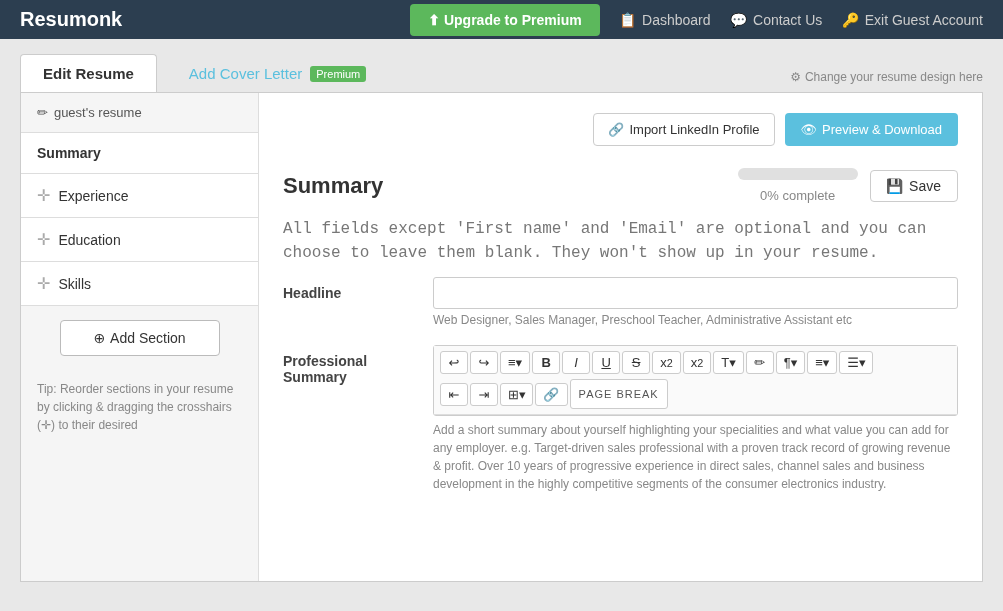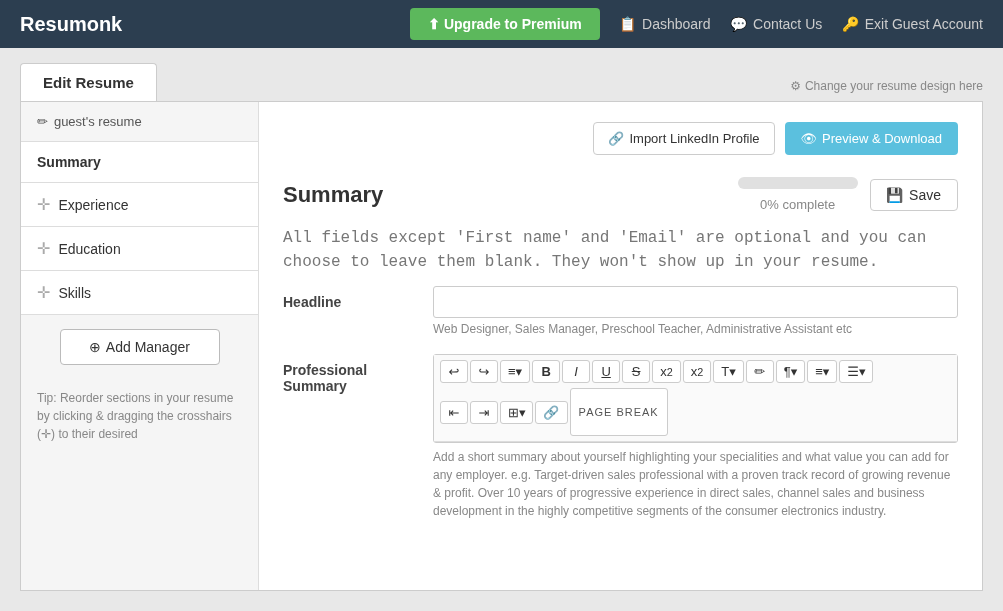--- a/index.html
+++ b/index.html
@@ -5,21 +5,21 @@
     * { box-sizing: border-box; margin: 0; padding: 0; }
     body { font-family: Arial, sans-serif; font-size: 14px; background: #e8e8e8; }
 
     
     .top-nav {
       background: #2c3e50;
       color: white;
       display: flex;
       align-items: center;
       padding: 0 20px;
-      height: 48px;
+      height: 39px;
     }
     .top-nav-brand {
       font-size: 20px;
       font-weight: bold;
       color: white;
       margin-right: auto;
     }
     .top-nav-links {
       display: flex;
       align-items: center;
@@ -300,21 +300,21 @@
       display: inline-flex;
       align-items: center;
       justify-content: center;
     }
     .rte-btn.bold-btn { font-weight: bold; }
     .rte-btn.italic-btn { font-style: italic; }
     .page-break-btn {
       background: white;
       border: 1px solid #ccc;
       border-radius: 3px;
-      padding: 17px 8px;
+      padding: 8px 8px;
       font-size: 11px;
       cursor: pointer;
       color: #555;
       letter-spacing: 1px;
     }
     .rte-body {
       padding: 10px;
       min-height: 65px;
       background: white;
     }
@@ -382,20 +382,24 @@
       <span>Exit Guest Account</span>
     </a>
   </div>
 </nav>
 
 <div class="main-container">
 
   <div class="tabs-row">
     <div class="tabs-left">
       <button class="tab-edit">Edit Resume</button>
+      <button class="tab-cover">
+        <span>Add Cover Letter</span>
+        <span class="badge-premium">Premium</span>
+      </button>
     </div>
     <div class="change-design">
       <span>⚙</span>
       <span>Change your resume design here</span>
     </div>
   </div>
 
   <div class="editor-panel">
 
     <div class="sidebar">
@@ -415,21 +419,21 @@
         <span class="drag-icon">✛</span>
         <span>Education</span>
       </div>
       <div class="sidebar-item">
         <span class="drag-icon">✛</span>
         <span>Skills</span>
       </div>
 
       <button class="add-section-btn">
         <span>⊕</span>
-        <span>Add Manager</span>
+        <span>Add Section</span>
       </button>
 
       <p class="sidebar-tip">Tip: Reorder sections in your resume by clicking &amp; dragging the crosshairs (✛) to their desired</p>
     </div>
 
     <div class="content-area">
 
       <div style="display:flex; justify-content:flex-end; margin-bottom:12px;">
         <div class="import-preview-bar">
           <button class="btn-import">

